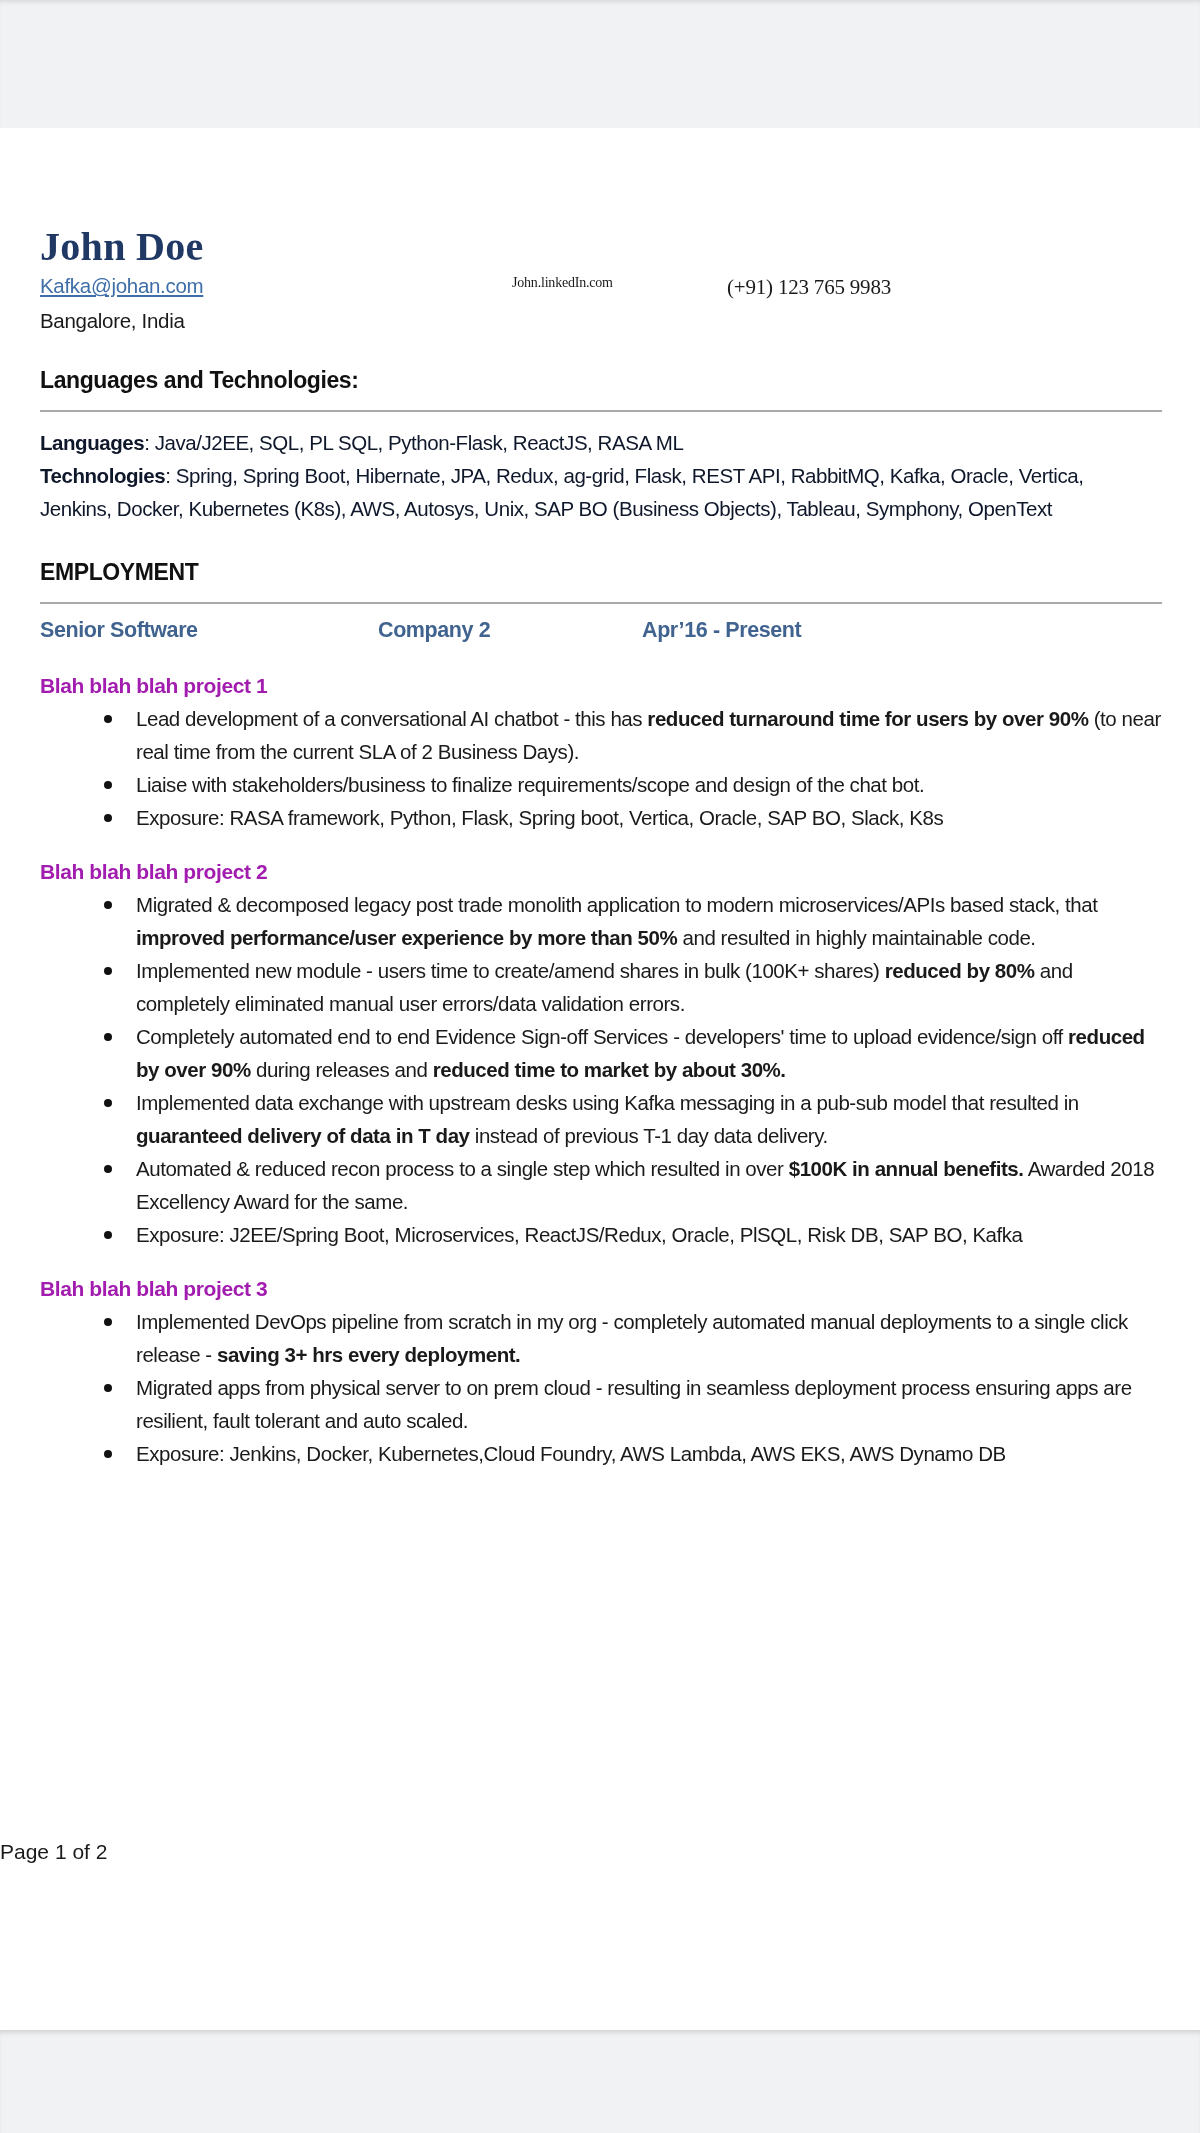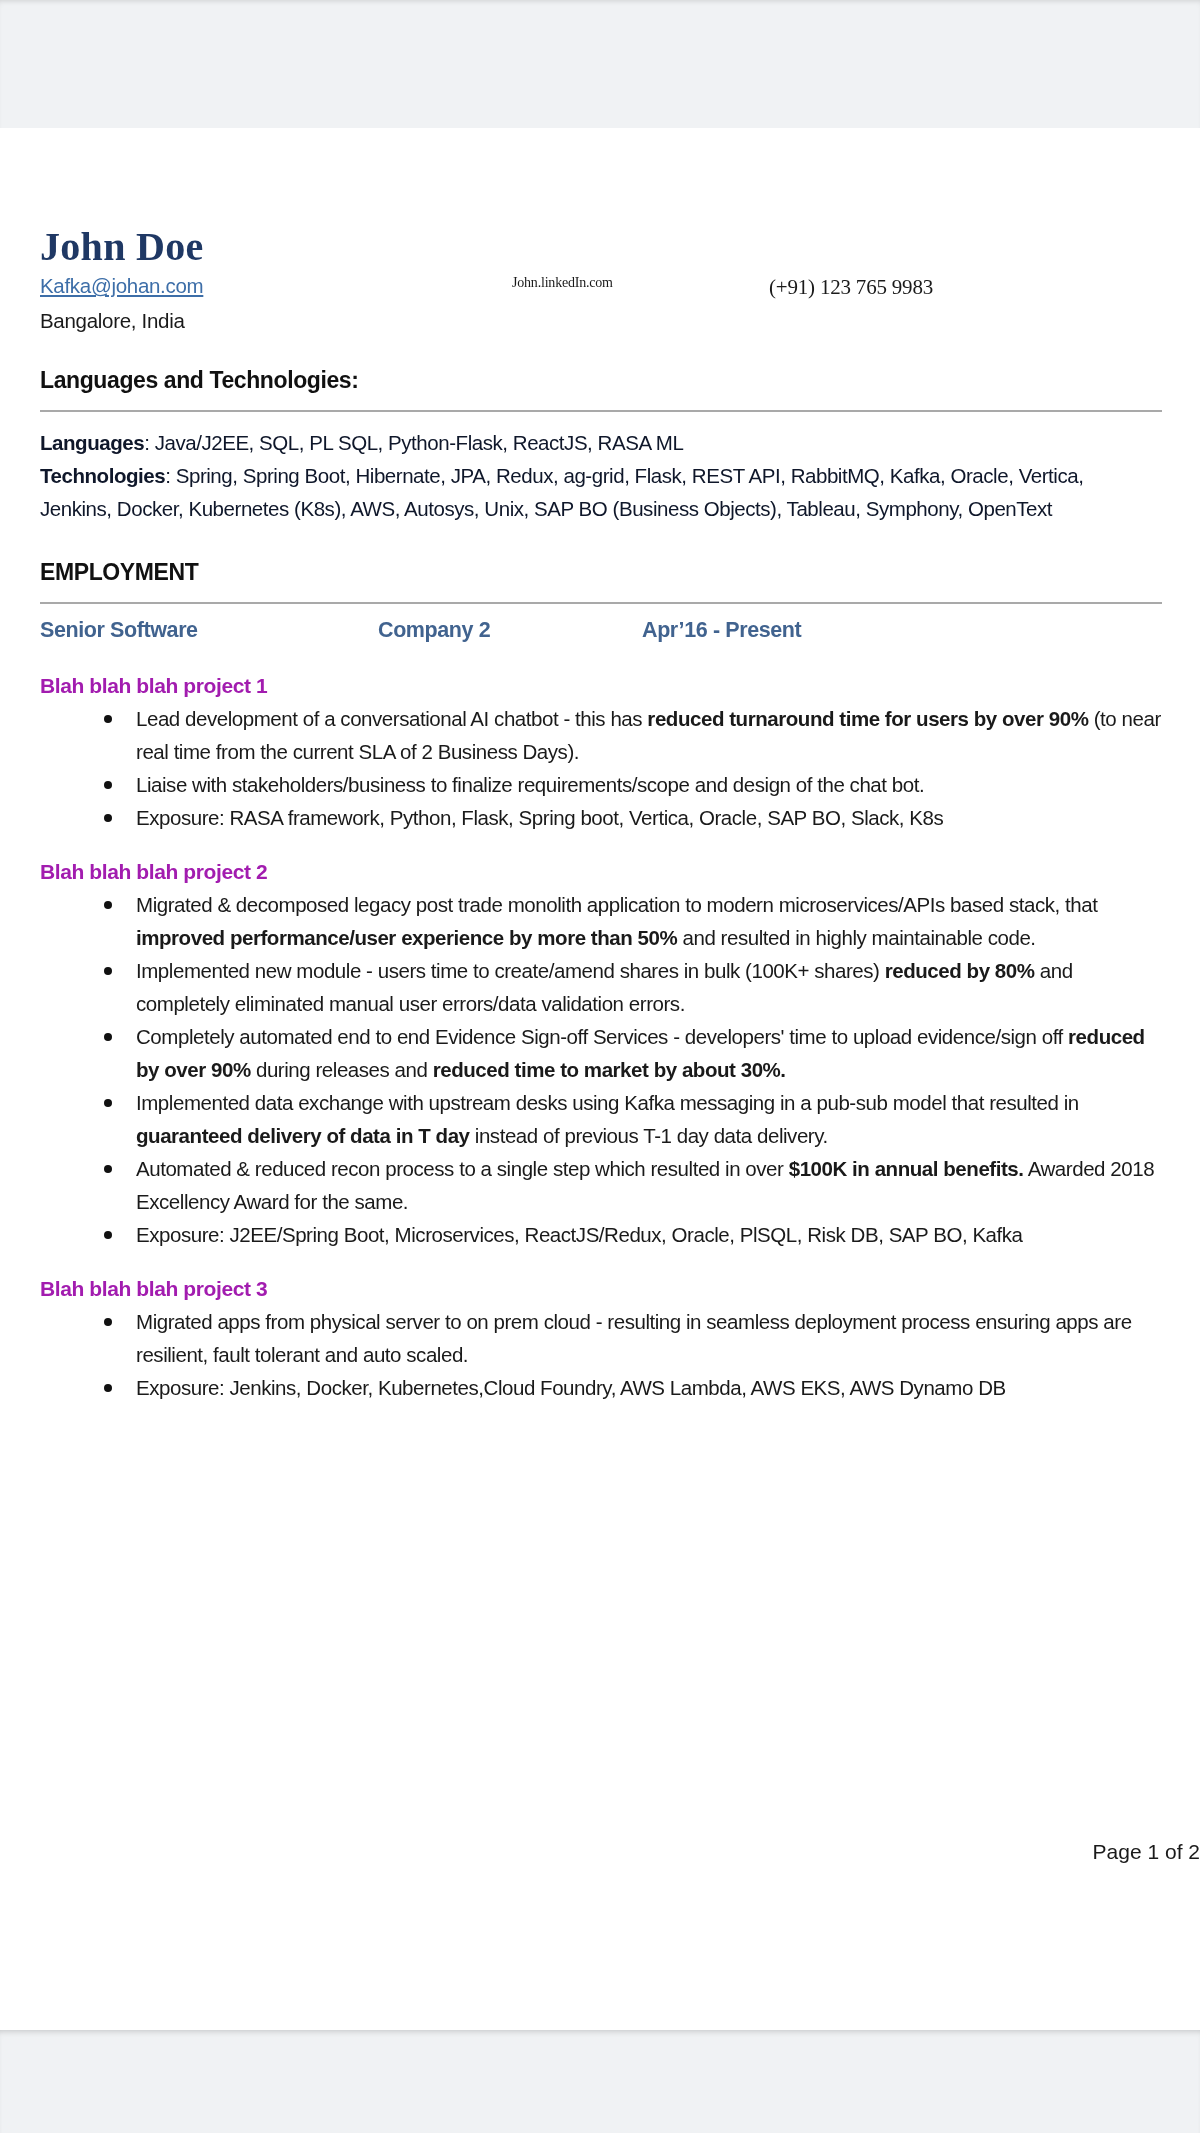--- a/index.html
+++ b/index.html
@@ -82,21 +82,21 @@
     position: absolute;
     left: 472px;
     top: 1px;
     font-family: "Liberation Serif", "DejaVu Serif", serif;
     font-size: 14px;
     color: #1a1a1a;
     letter-spacing: -0.2px;
   }
   .phone {
     position: absolute;
-    left: 729px;
+    left: 687px;
     top: 1px;
     font-family: "Liberation Serif", "DejaVu Serif", serif;
     font-size: 21px;
     color: #1a1a1a;
     letter-spacing: -0.2px;
   }
   .location {
     font-family: "Liberation Sans", sans-serif;
     font-size: 20.5px;
     color: #1a1a1a;
@@ -184,21 +184,21 @@
     border-radius: 50%;
   }
   ul.bullets > li b { font-weight: bold; }
 
   
   .page-footer {
     position: absolute;
     left: 0;
     top: 1712px;
     width: 1200px;
-    text-align: right;
+    text-align: left;
     font-family: "Liberation Sans", sans-serif;
     font-size: 21px;
     color: #1a1a1a;
   }
 </style>
 </head>
 <body>
 
 <div class="viewer">
 
@@ -249,20 +249,21 @@
               <li><span>Implemented new module - users time to create/amend shares in bulk (100K+ shares) </span><b>reduced by 80%</b><span> and completely eliminated manual user errors/data validation errors.</span></li>
               <li><span>Completely automated end to end Evidence Sign-off Services - developers' time to upload evidence/sign off </span><b>reduced by over 90%</b><span> during releases and </span><b>reduced time to market by about 30%.</b></li>
               <li><span>Implemented data exchange with upstream desks using Kafka messaging in a pub-sub model that resulted in </span><b>guaranteed delivery of data in T day</b><span> instead of previous T-1 day data delivery.</span></li>
               <li><span>Automated &amp; reduced recon process to a single step which resulted in over </span><b>$100K in annual benefits.</b><span> Awarded 2018 Excellency Award for the same.</span></li>
               <li><span>Exposure: J2EE/Spring Boot, Microservices, ReactJS/Redux, Oracle, PlSQL, Risk DB, SAP BO, Kafka</span></li>
             </ul>
           </div>
           <div class="project">
             <div class="project-title">Blah blah blah project 3</div>
             <ul class="bullets">
+              <li><span>Implemented DevOps pipeline from scratch in my org - completely automated manual deployments to a single click release - </span><b>saving 3+ hrs every deployment.</b></li>
               <li><span>Migrated apps from physical server to on prem cloud - resulting in seamless deployment process ensuring apps are resilient, fault tolerant and auto scaled.</span></li>
               <li><span>Exposure: Jenkins, Docker, Kubernetes,Cloud Foundry, AWS Lambda, AWS EKS, AWS Dynamo DB</span></li>
             </ul>
           </div>
         </div>
 
     </div>
 
     <div class="page-footer">Page 1 of 2</div>
   </div>

